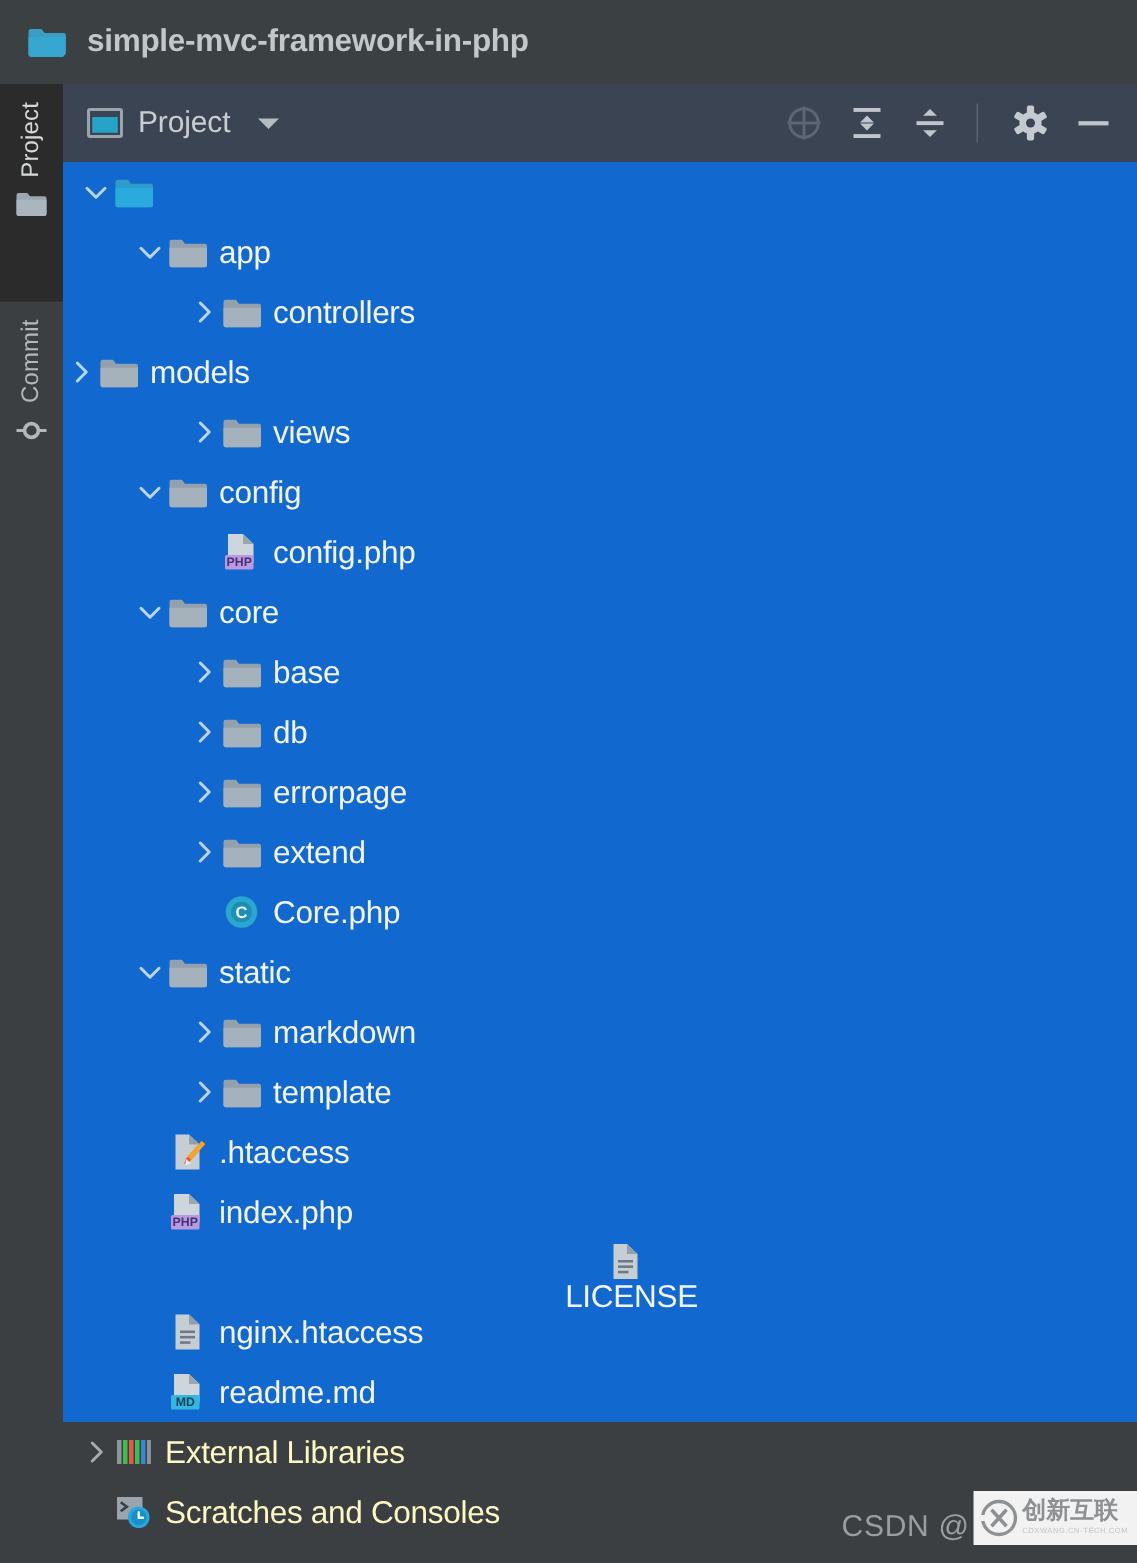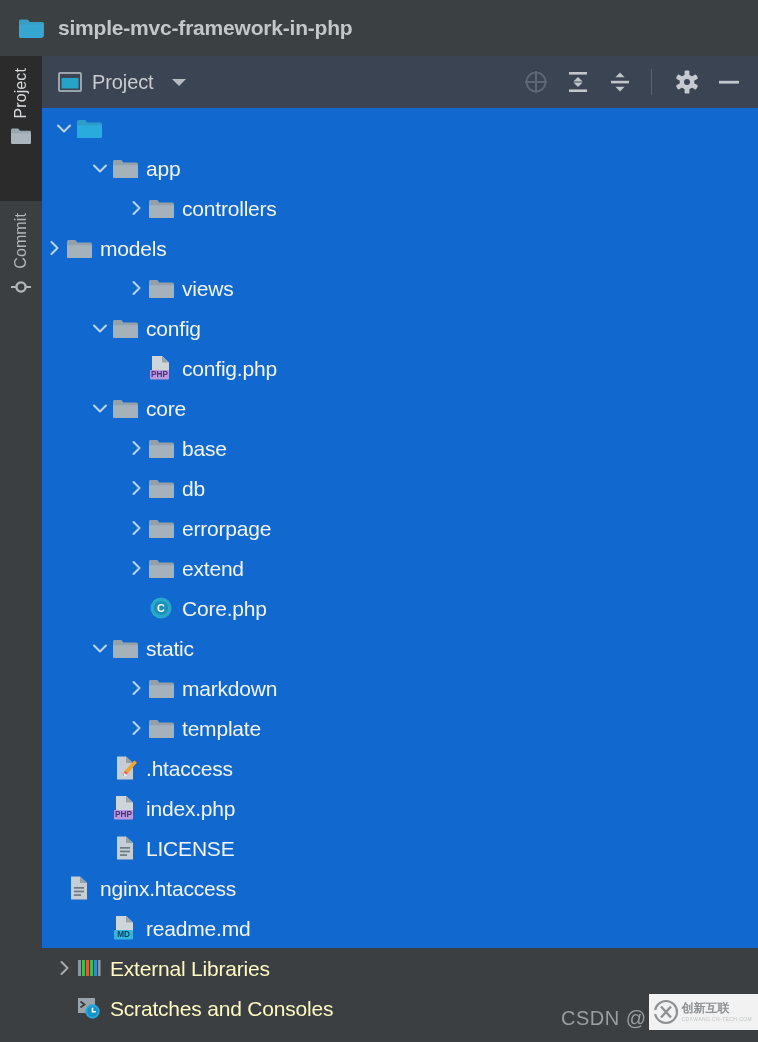--- a/index.html
+++ b/index.html
@@ -190,21 +190,21 @@
   .wm-logo {
     background: #f2f2f2;
     display: flex;
     align-items: center;
     padding: 3px 6px 3px 4px;
     height: 36px;
     box-sizing: border-box;
   }
   .wm-cn {
     color: #8e9194;
-    font-size: 12px;
+    font-size: 16px;
     font-weight: bold;
     letter-spacing: 0px;
     line-height: 1;
   }
   .wm-sub {
     color: #c2c4c6;
     font-size: 5px;
     letter-spacing: 0.4px;
     line-height: 1;
     margin-top: 3px;
@@ -557,34 +557,34 @@
             <span class="icon">
               <svg width="24" height="26" viewBox="0 0 24 26">
                 <path d="M3 1h10l7 6.6V20H3z" fill="#cfd6db"></path>
                 <path d="M13 1l7 6.6h-7z" fill="#9aa6af"></path>
                 <rect x="1" y="15" width="19" height="9.6" rx="1" fill="#b79ae0"></rect>
                 <text x="10.5" y="22.4" font-family="Liberation Sans, sans-serif" font-size="8.2" font-weight="bold" fill="#4b2f75" text-anchor="middle">PHP</text>
               </svg>
             </span>
             <span class="label">index.php</span>
           </div>
-          <div class="row sel" style="padding-left: 46px;">
+          <div class="row sel" style="padding-left: 46px; flex-direction: column;">
             <span class="arrow blank"></span>
             <span class="icon">
               <svg width="24" height="26" viewBox="0 0 24 26">
                 <path d="M4 1.4h9l7 6.6V24.6H4z" fill="#c6ced4"></path>
                 <path d="M13 1.4l7 6.6h-7z" fill="#93a0a9"></path>
                 <rect x="7" y="12" width="10" height="1.7" fill="#6c7a85"></rect>
                 <rect x="7" y="15.6" width="10" height="1.7" fill="#6c7a85"></rect>
                 <rect x="7" y="19.2" width="7" height="1.7" fill="#6c7a85"></rect>
               </svg>
             </span>
             <span class="label">LICENSE</span>
           </div>
-          <div class="row sel" style="">
+          <div class="row sel" style="padding-left: 46px;">
             <span class="arrow blank"></span>
             <span class="icon">
               <svg width="24" height="26" viewBox="0 0 24 26">
                 <path d="M4 1.4h9l7 6.6V24.6H4z" fill="#c6ced4"></path>
                 <path d="M13 1.4l7 6.6h-7z" fill="#93a0a9"></path>
                 <rect x="7" y="12" width="10" height="1.7" fill="#6c7a85"></rect>
                 <rect x="7" y="15.6" width="10" height="1.7" fill="#6c7a85"></rect>
                 <rect x="7" y="19.2" width="7" height="1.7" fill="#6c7a85"></rect>
               </svg>
             </span>

